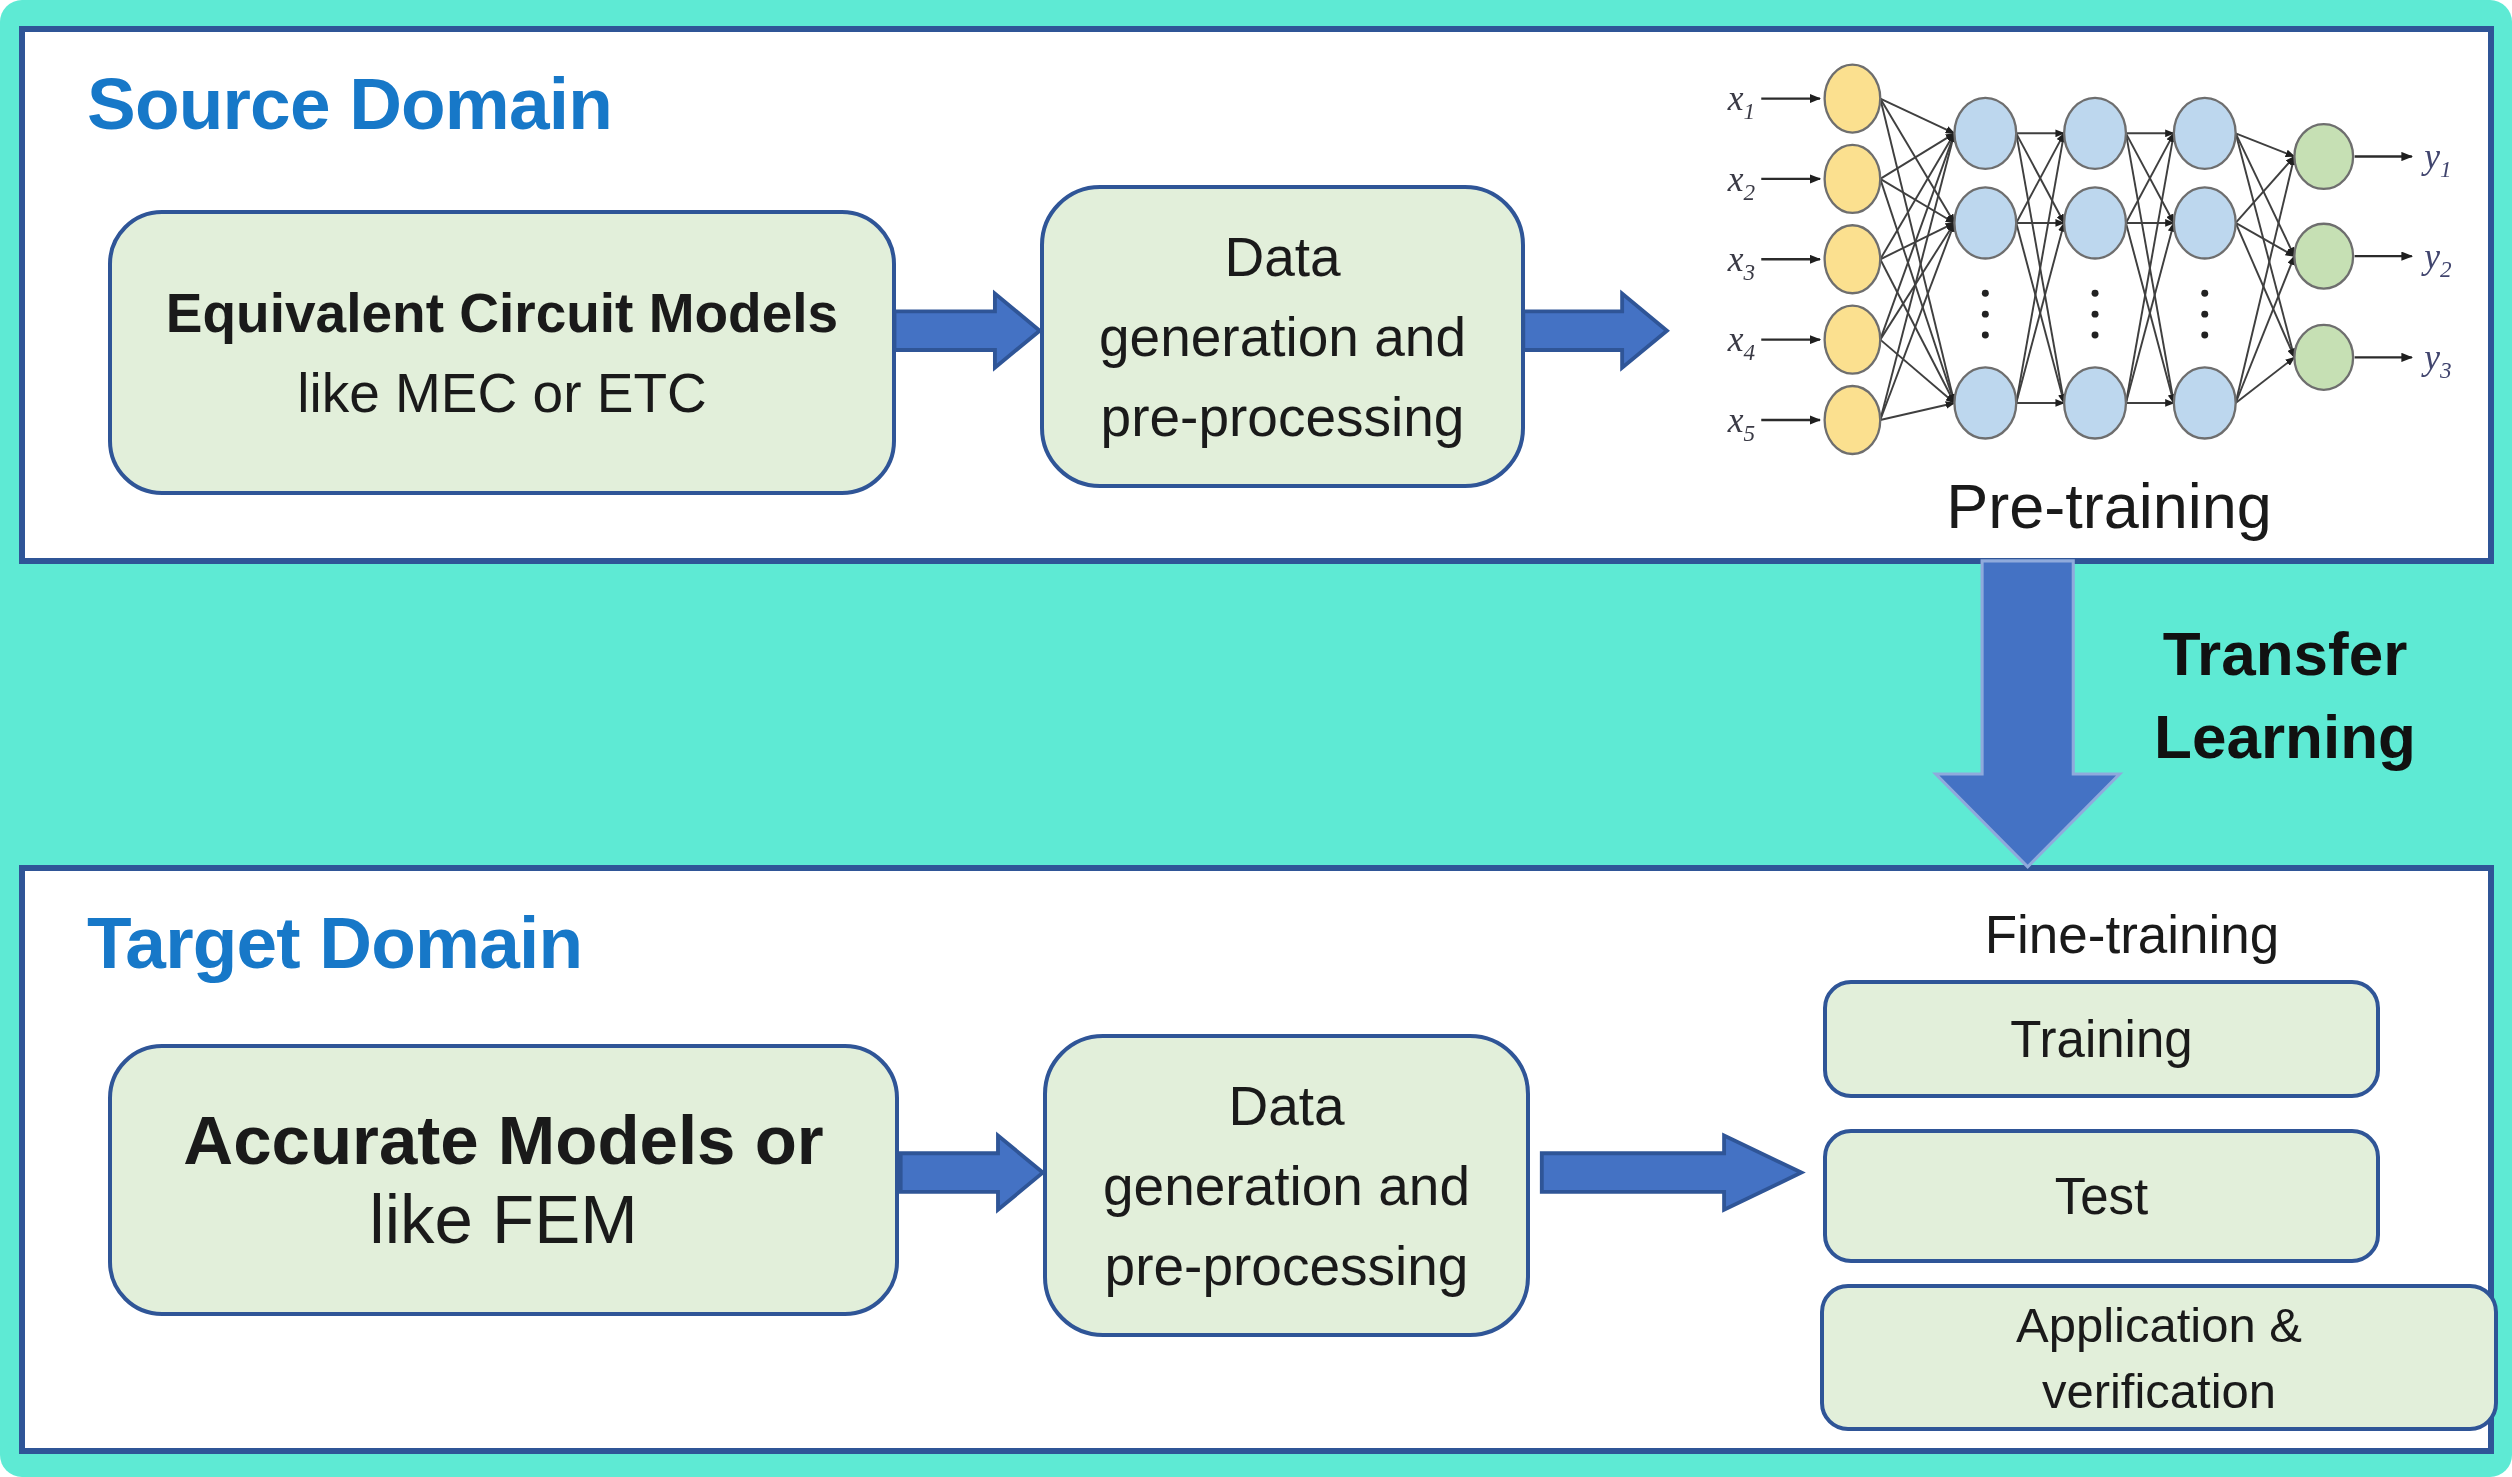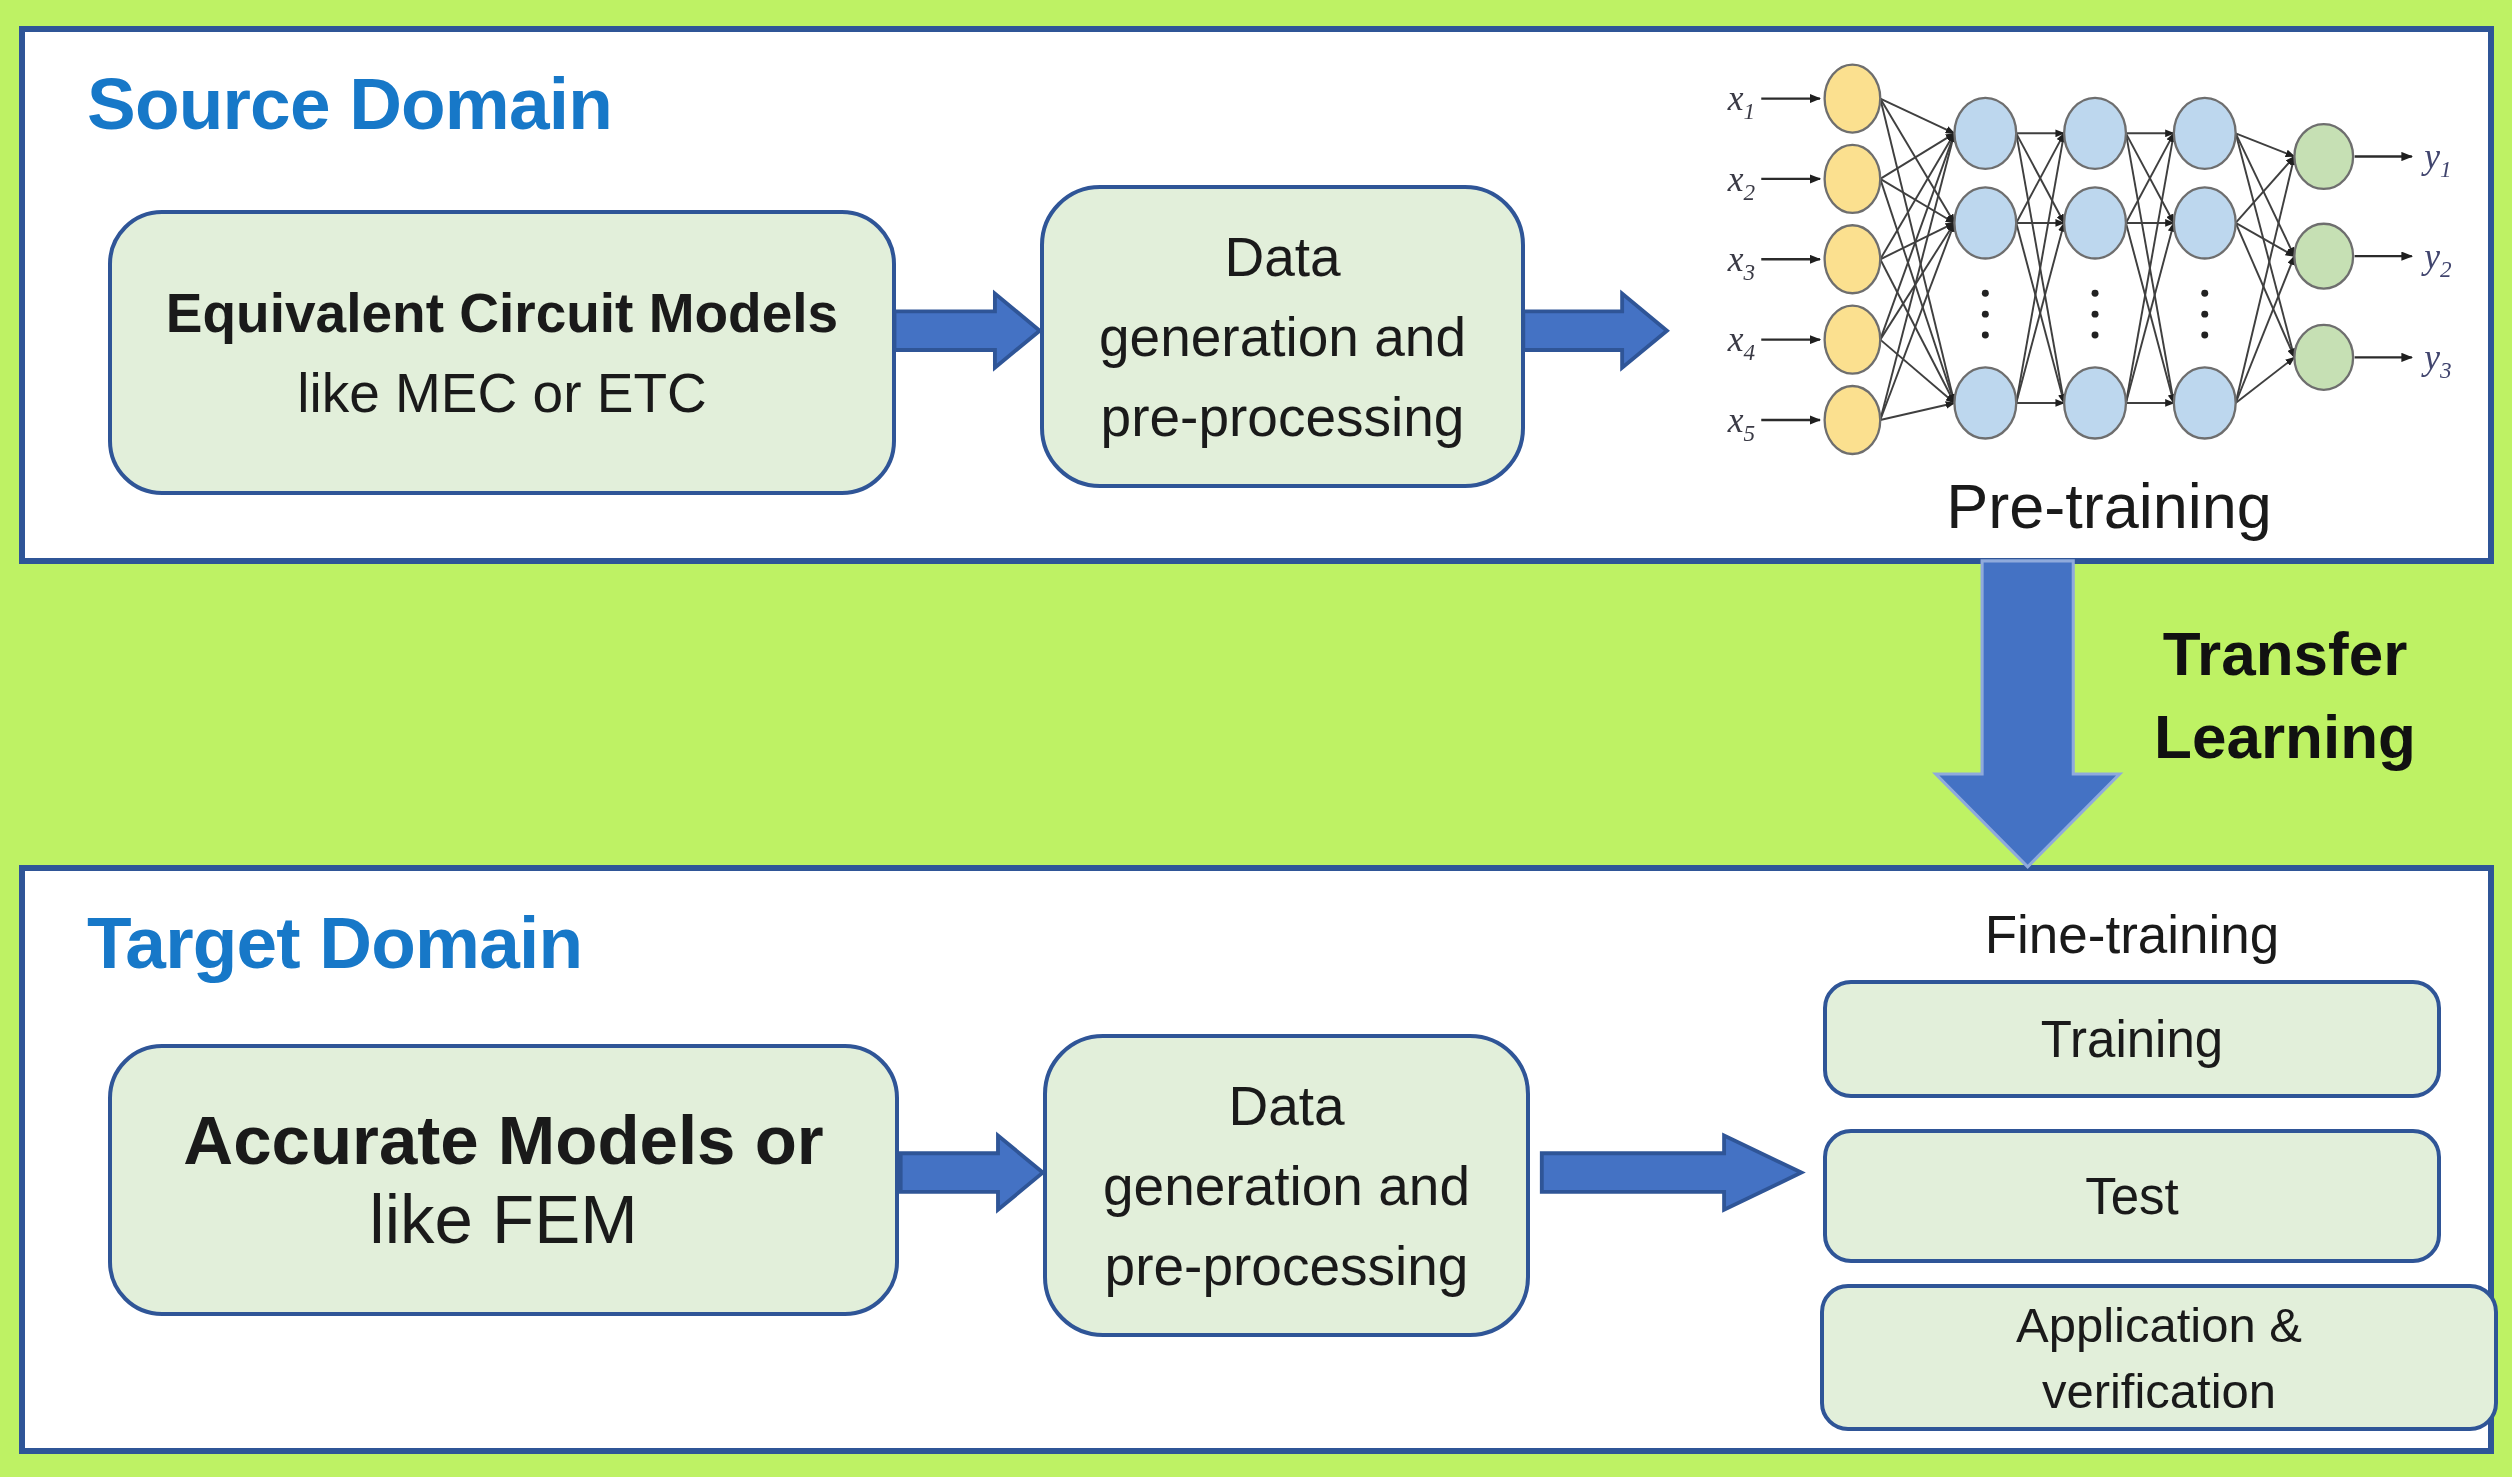--- a/index.html
+++ b/index.html
@@ -1,18 +1,18 @@
 <!DOCTYPE html>
 <html style="--accent-blue: #1778C8; --border-navy: #2F5597; --arrow-blue: #4472C4; --box-green: #E2EFDA; --node-input-yellow: #FBE08F; --node-hidden-blue: #BDD7EE; --node-output-green: #C6E0B4;font-size:12.4px"><head>
 <meta charset="utf-8">
 <style>
   html,body{margin:0;padding:0;background:#ffffff;}
   #stage{
-    position:relative;width:2512px;height:1477px;background:#bef264;
-    font-family:"Liberation Sans",sans-serif;color:#1a1a1a;overflow:hidden;
+    position:relative;width:2512px;height:1477px;background:#5eead4;
+    font-family:"Liberation Sans",sans-serif;color:#1a1a1a;overflow:hidden;border-radius:22px;
   }
   .panel{position:absolute;border:6.2px solid var(--border-navy,#2F5597);background:#ffffff;box-sizing:border-box;}
   #source-panel{left:18.5px;top:26px;width:2475px;height:538px;}
   #target-panel{left:18.5px;top:865px;width:2475px;height:589px;}
   .panel-title{position:absolute;font-size:73px;font-weight:bold;color:var(--accent-blue,#1778C8);letter-spacing:-0.8px;white-space:nowrap;}
   #source-title{left:87px;top:62px;}
   #target-title{left:87px;top:901px;}
   .gbox{
     position:absolute;background:var(--box-green,#E2EFDA);
     border:4.6px solid var(--border-navy,#2F5597);box-sizing:border-box;
@@ -25,21 +25,21 @@
   #dg2-box{left:1043px;top:1034px;width:487px;height:303px;border-radius:60px;font-size:55px;line-height:80px;}
   .bold{font-weight:bold;}
   .caption{position:absolute;text-align:center;z-index:2;}
   #pretraining-label{left:1885px;top:470px;width:448px;font-size:63px;}
   #fine-label{left:1900px;top:904px;width:464px;font-size:53px;}
   #transfer-label{
     position:absolute;left:2138px;top:612px;width:294px;z-index:2;
     font-size:62px;font-weight:bold;line-height:83px;text-align:center;color:#111111;
   }
   .fine-box{
-    position:absolute;left:1823px;width:618px;z-index:1;
+    position:absolute;left:1823px;width:557px;z-index:1;
     background:var(--box-green,#E2EFDA);border:4.6px solid var(--border-navy,#2F5597);
     border-radius:28px;box-sizing:border-box;
     display:flex;flex-direction:column;justify-content:center;align-items:center;
     text-align:center;font-size:51px;
   }
   #training-box{top:980px;height:118px;}
   #test-box{top:1129px;height:134px;}
   #application-box{top:1284px;height:147px;left:1820px;width:678px;font-size:49px;line-height:66px;}
   #nn-svg{position:absolute;left:1684px;top:42px;z-index:1;}
   #arrows-svg{position:absolute;left:0;top:0;z-index:5;pointer-events:none;}

